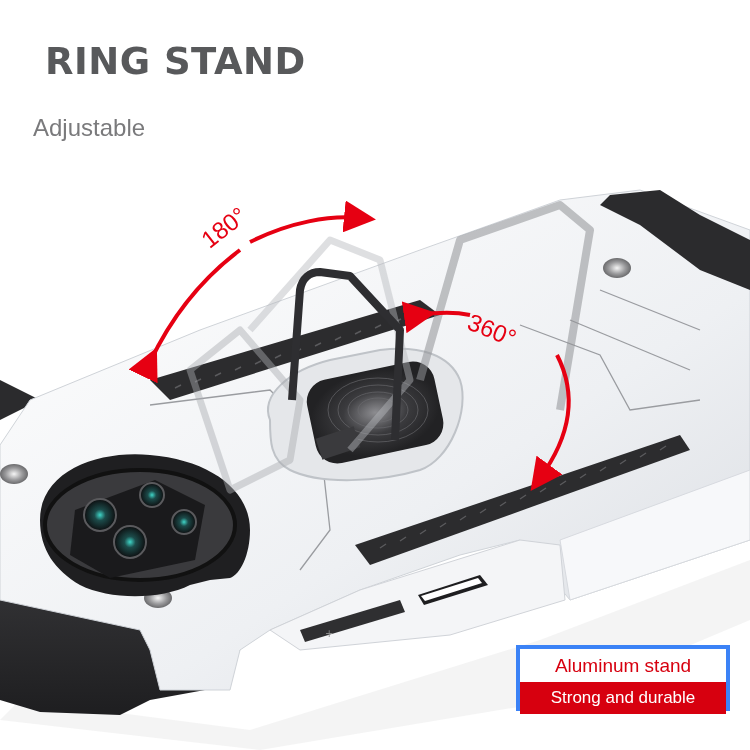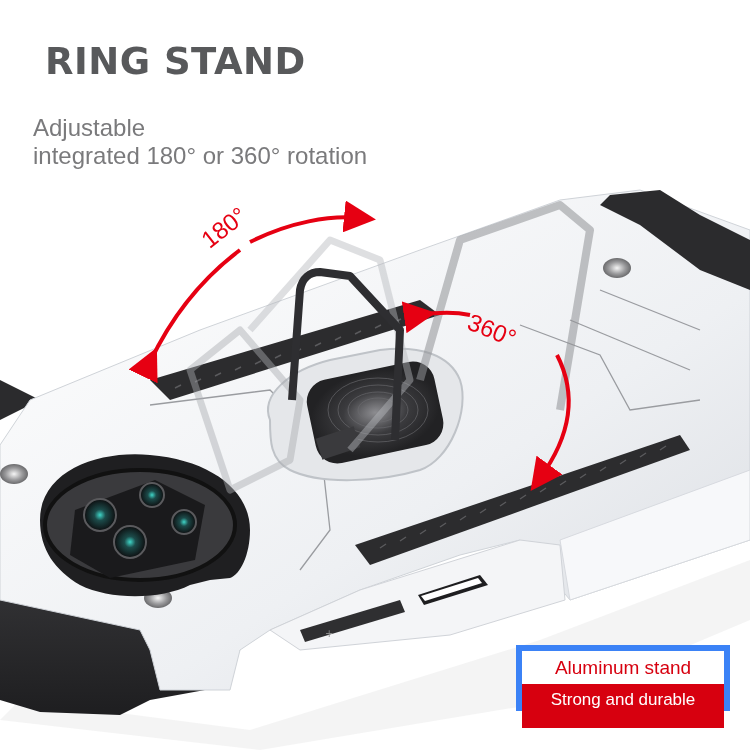--- a/index.html
+++ b/index.html
@@ -63,33 +63,33 @@
       top: 308px;
       transform: rotate(22deg);
       transform-origin: left top;
     }
     .feature-box {
       position: absolute;
       left: 516px;
       top: 645px;
       width: 214px;
       height: 66px;
-      border: 6px solid #3b82f6;
+      border: 4px solid #3b82f6;
       box-sizing: border-box;
     }
     .feature-top {
       height: 33px;
       background: #ffffff;
       color: #d7000f;
       font-size: 19px;
       line-height: 33px;
       text-align: center;
     }
     .feature-bottom {
-      height: 44px;
+      height: 32px;
       background: #d7000f;
       color: #ffffff;
       font-size: 17px;
       line-height: 32px;
       text-align: center;
     }
   </style>
 </head>
 <body>
 
@@ -193,21 +193,20 @@
   <path d="M420 315 C440 312 455 312 470 315" stroke="#e60012" stroke-width="4" fill="none" marker-start="url(#arrowHead)"></path>
   <path d="M557 355 C575 390 575 430 540 478" stroke="#e60012" stroke-width="4" fill="none" marker-end="url(#arrowHead)"></path>
 </svg>
 
 <h1 class="headline">
   <span>RING STAND</span>
 </h1>
 
 <p class="subline">
   <span>Adjustable</span>
-  <span>integrated 180° or 360° rotation</span>
 </p>
 
 <div class="angle-label angle-180">180°</div>
 <div class="angle-label angle-360">360°</div>
 
 <div class="feature-box">
   <div class="feature-top">Aluminum stand</div>
   <div class="feature-bottom">Strong and durable</div>
 </div>
 

